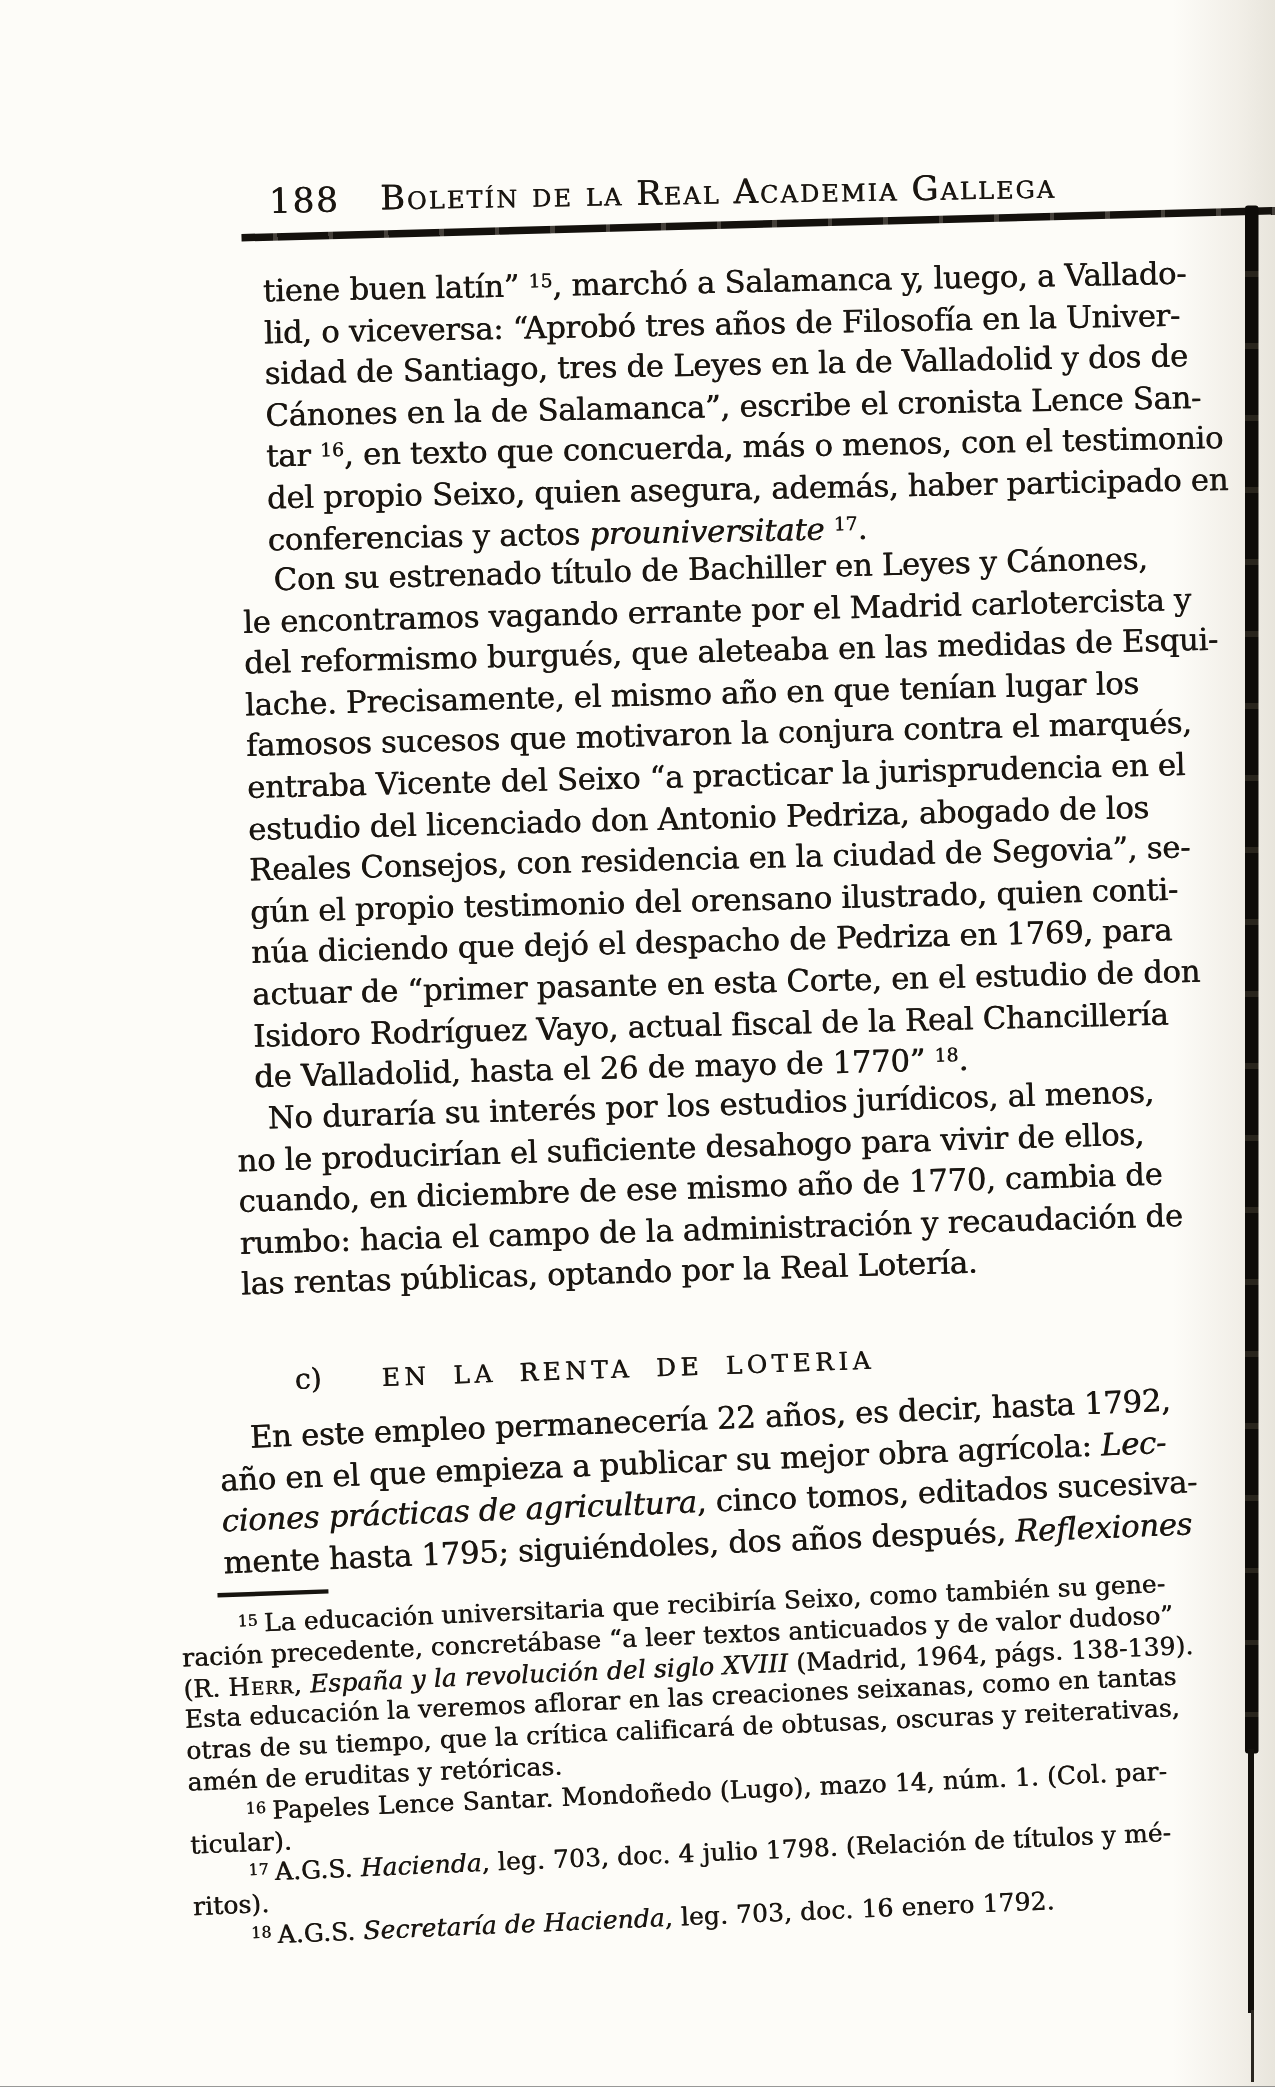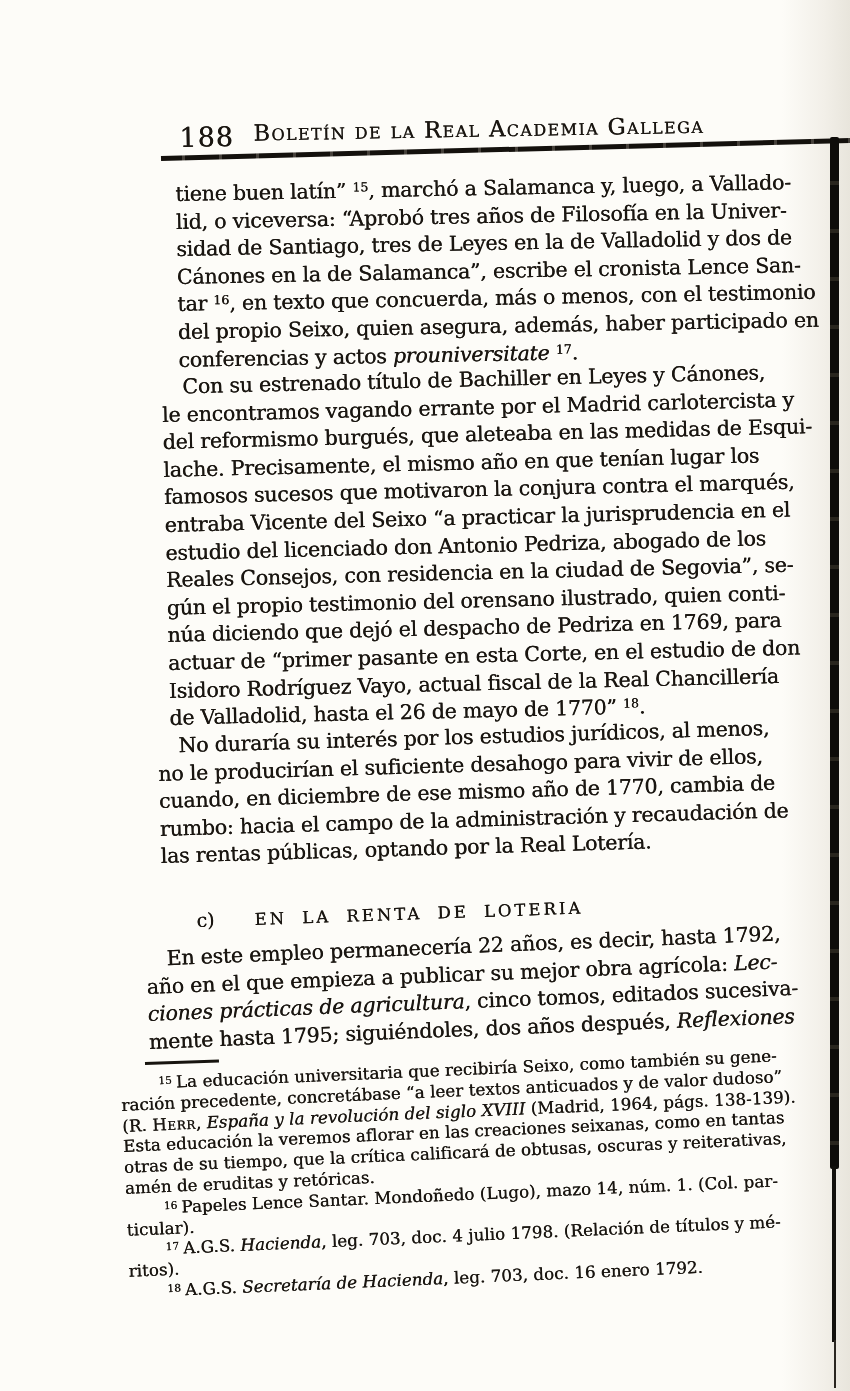--- a/index.html
+++ b/index.html
@@ -12,21 +12,21 @@
     position:relative;
     width:850px;height:1391px;
     margin:0 auto;
     background:linear-gradient(90deg,var(--paper) 0%,var(--paper) 92%,#f2efe8 97%,#e8e5dc 100%);
     overflow:hidden;
     font-family:"DejaVu Serif","Liberation Serif",serif;
     color:var(--ink);
     text-shadow:0.35px 0 0 currentColor;
   }
   .hdr{position:absolute;left:175px;top:121px;width:645px;transform:rotate(-1deg);transform-origin:0 0;}
-  .pageno{position:absolute;left:4px;top:1px;font-size:27px;letter-spacing:1px;}
+  .pageno{position:absolute;left:4px;top:1px;font-size:23px;letter-spacing:1px;}
   .runtitle{display:block;text-align:center;padding-right:38px;font-variant:small-caps;
     font-size:22.5px;letter-spacing:1.4px;}
   .rule{position:absolute;left:161px;top:156px;width:690px;height:4.5px;
     transform:rotate(-1.5deg);transform-origin:0 50%;
     background:repeating-linear-gradient(90deg,#14110d 0 21px,#45403a 21px 24px,#14110d 24px 37px);}
   .para{position:absolute;font-size:20.5px;line-height:27.6px;letter-spacing:-0.2px;
     transform-origin:0 0;}
   .ln{white-space:nowrap;}
   .indent > .ln:first-child{padding-left:21px;}
   .para sup{font-size:12.5px;line-height:0;vertical-align:6px;letter-spacing:0;}

